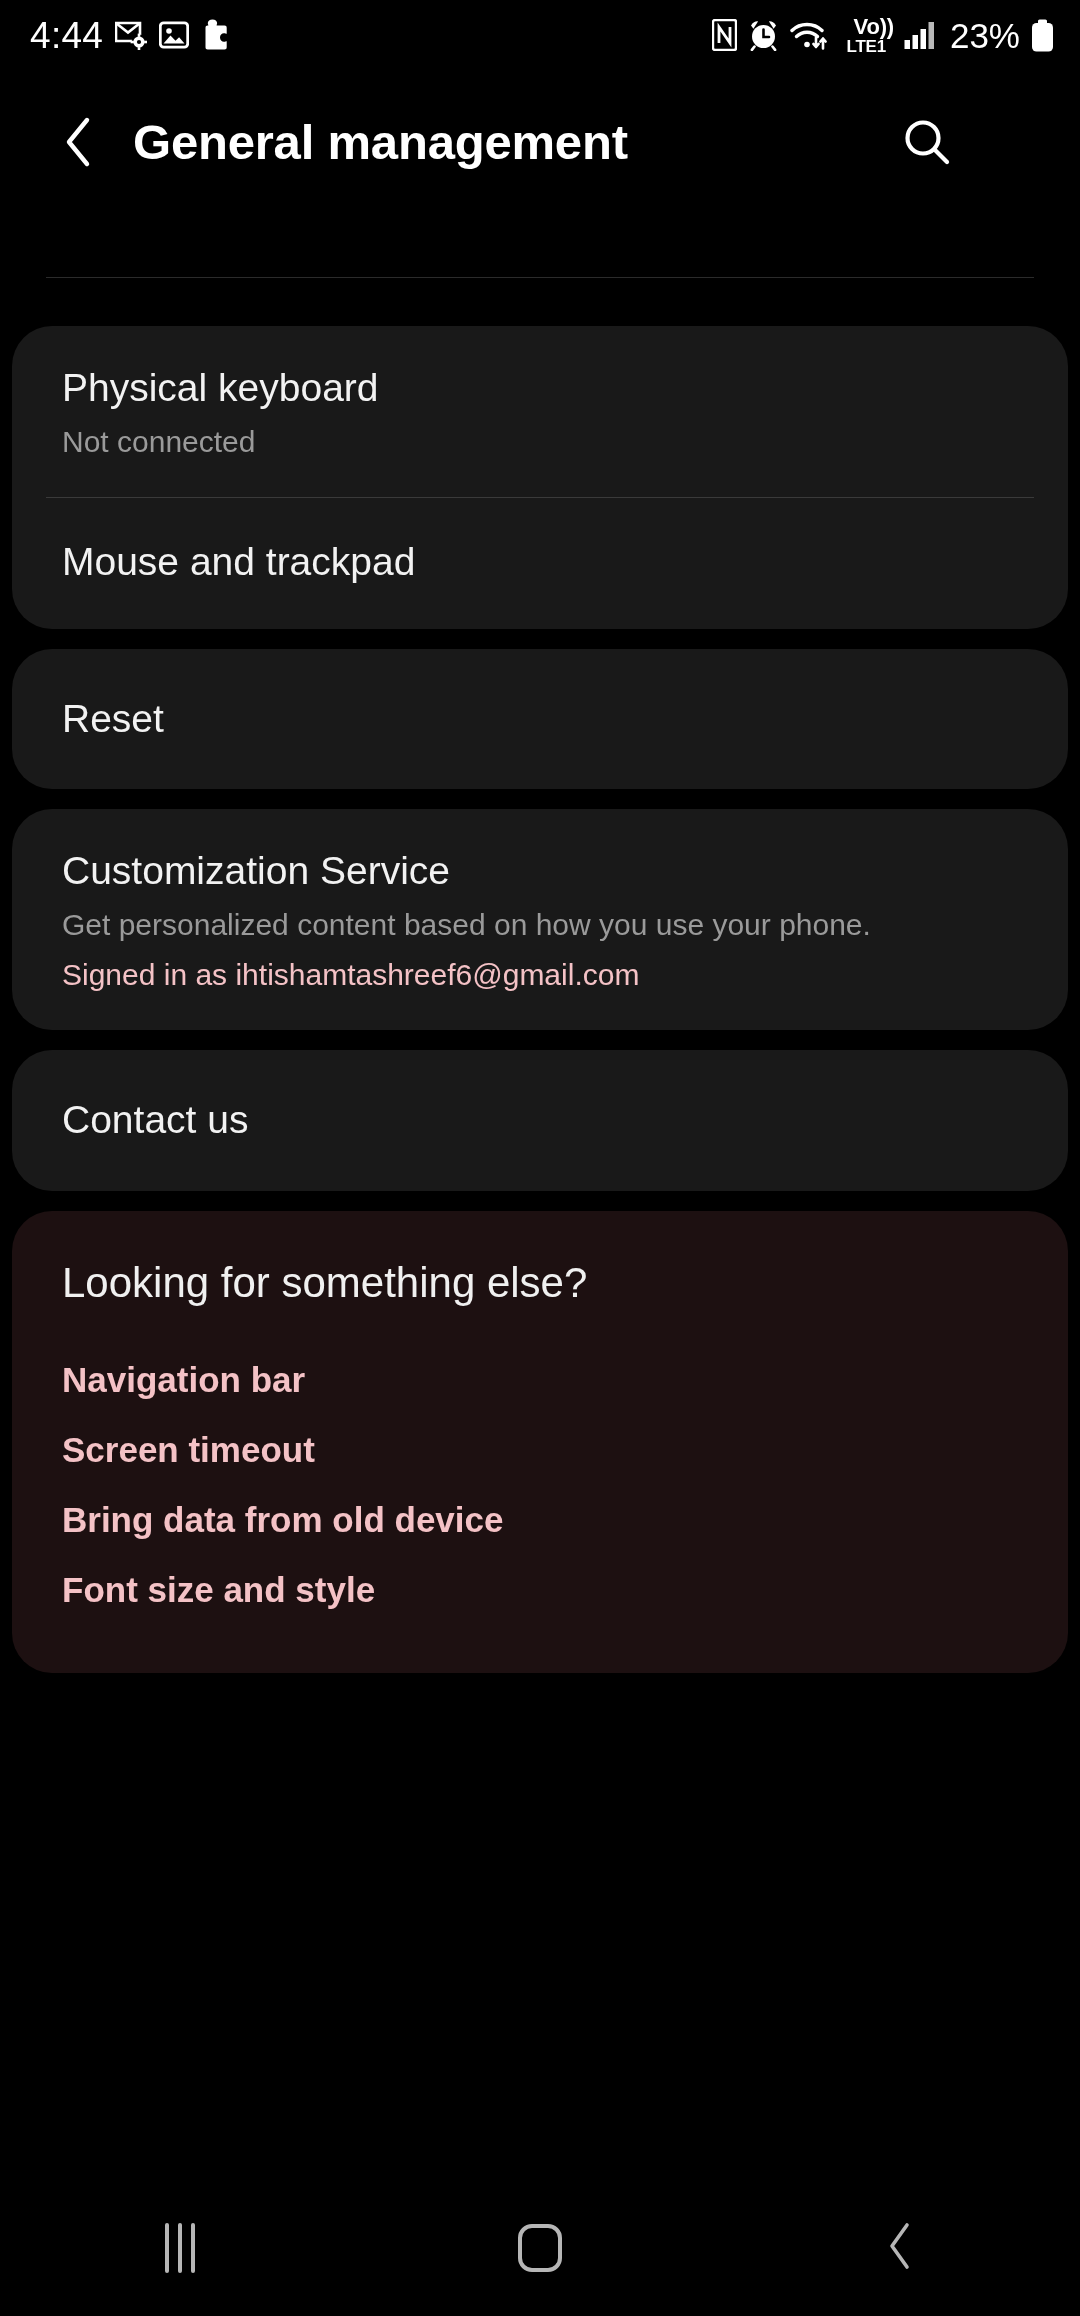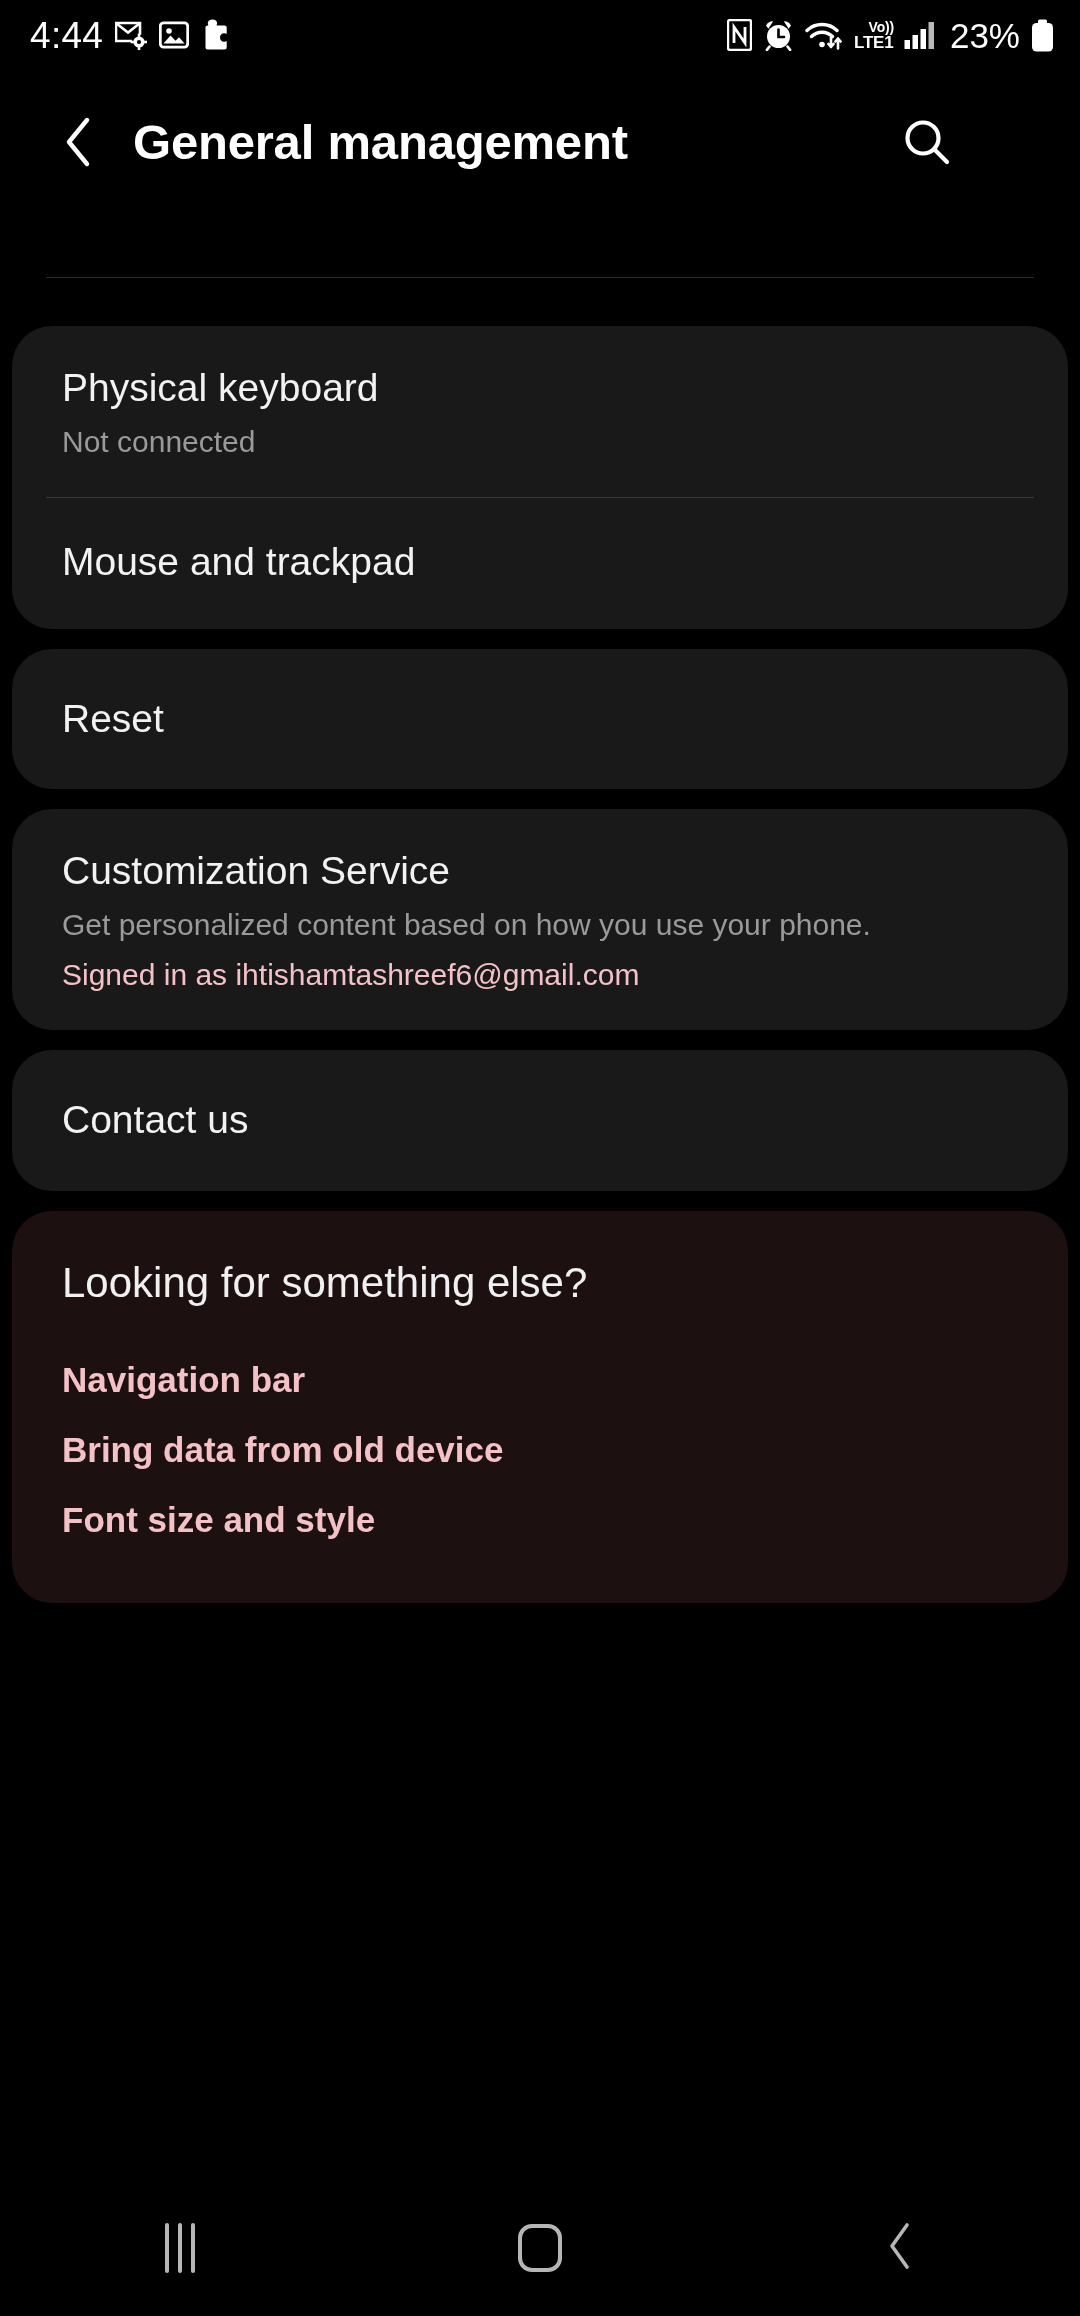--- a/index.html
+++ b/index.html
@@ -18,21 +18,21 @@
     display:flex; align-items:center; justify-content:space-between;
     padding:0 26px 0 30px;
   }
   .sb-left{ display:flex; align-items:center; gap:12px;justify-content:center; }
   .sb-right{ display:flex; align-items:center; gap:11px; }
   .sb-clock{ color:#fff; font-size:37px; font-weight:400; letter-spacing:.3px; line-height:1; }
   .sb-ico{ display:inline-flex; align-items:center; justify-content:center; }
   .sb-battery-text{ color:#fff; font-size:35px; font-weight:400; line-height:1; margin-left:2px;}
   .volte{ display:flex; flex-direction:column; align-items:center; justify-content:center;
           color:#fff; line-height:1; margin-right:-1px; }
-  .volte .v1{ font-size:14px; font-weight:700; letter-spacing:-.2px;margin-left:15px;}
+  .volte .v1{ font-size:22px; font-weight:700; letter-spacing:-.2px;margin-left:15px;}
   .volte .v2{ font-size:17px; font-weight:700; letter-spacing:-.2px;}
 
   
   .app-bar{
     position:absolute; top:88px; left:0; width:1004px; height:108px;
     display:flex; align-items:center; padding:0 46px 0 52px;
   }
   .back-chevron{ width:54px; height:54px; display:flex; align-items:center; justify-content:center; flex:0 0 auto;}
   .app-title{
     color:#fff; font-size:49px; font-weight:700; letter-spacing:-.2px;
@@ -216,20 +216,21 @@
     <div class="card">
       <div class="row single">
         <div class="title">Contact us</div>
       </div>
     </div>
 
     <div class="card tinted lf-card">
       <div class="lf-heading">Looking for something else?</div>
       <div class="lf-links">
         <div class="lf-link">Navigation bar</div>
+        <div class="lf-link">Screen timeout</div>
         <div class="lf-link">Bring data from old device</div>
         <div class="lf-link">Font size and style</div>
       </div>
     </div>
 
   </div>
 
   <div class="nav-bar">
     <div class="nav-btn">
       <span class="recents-ico">

